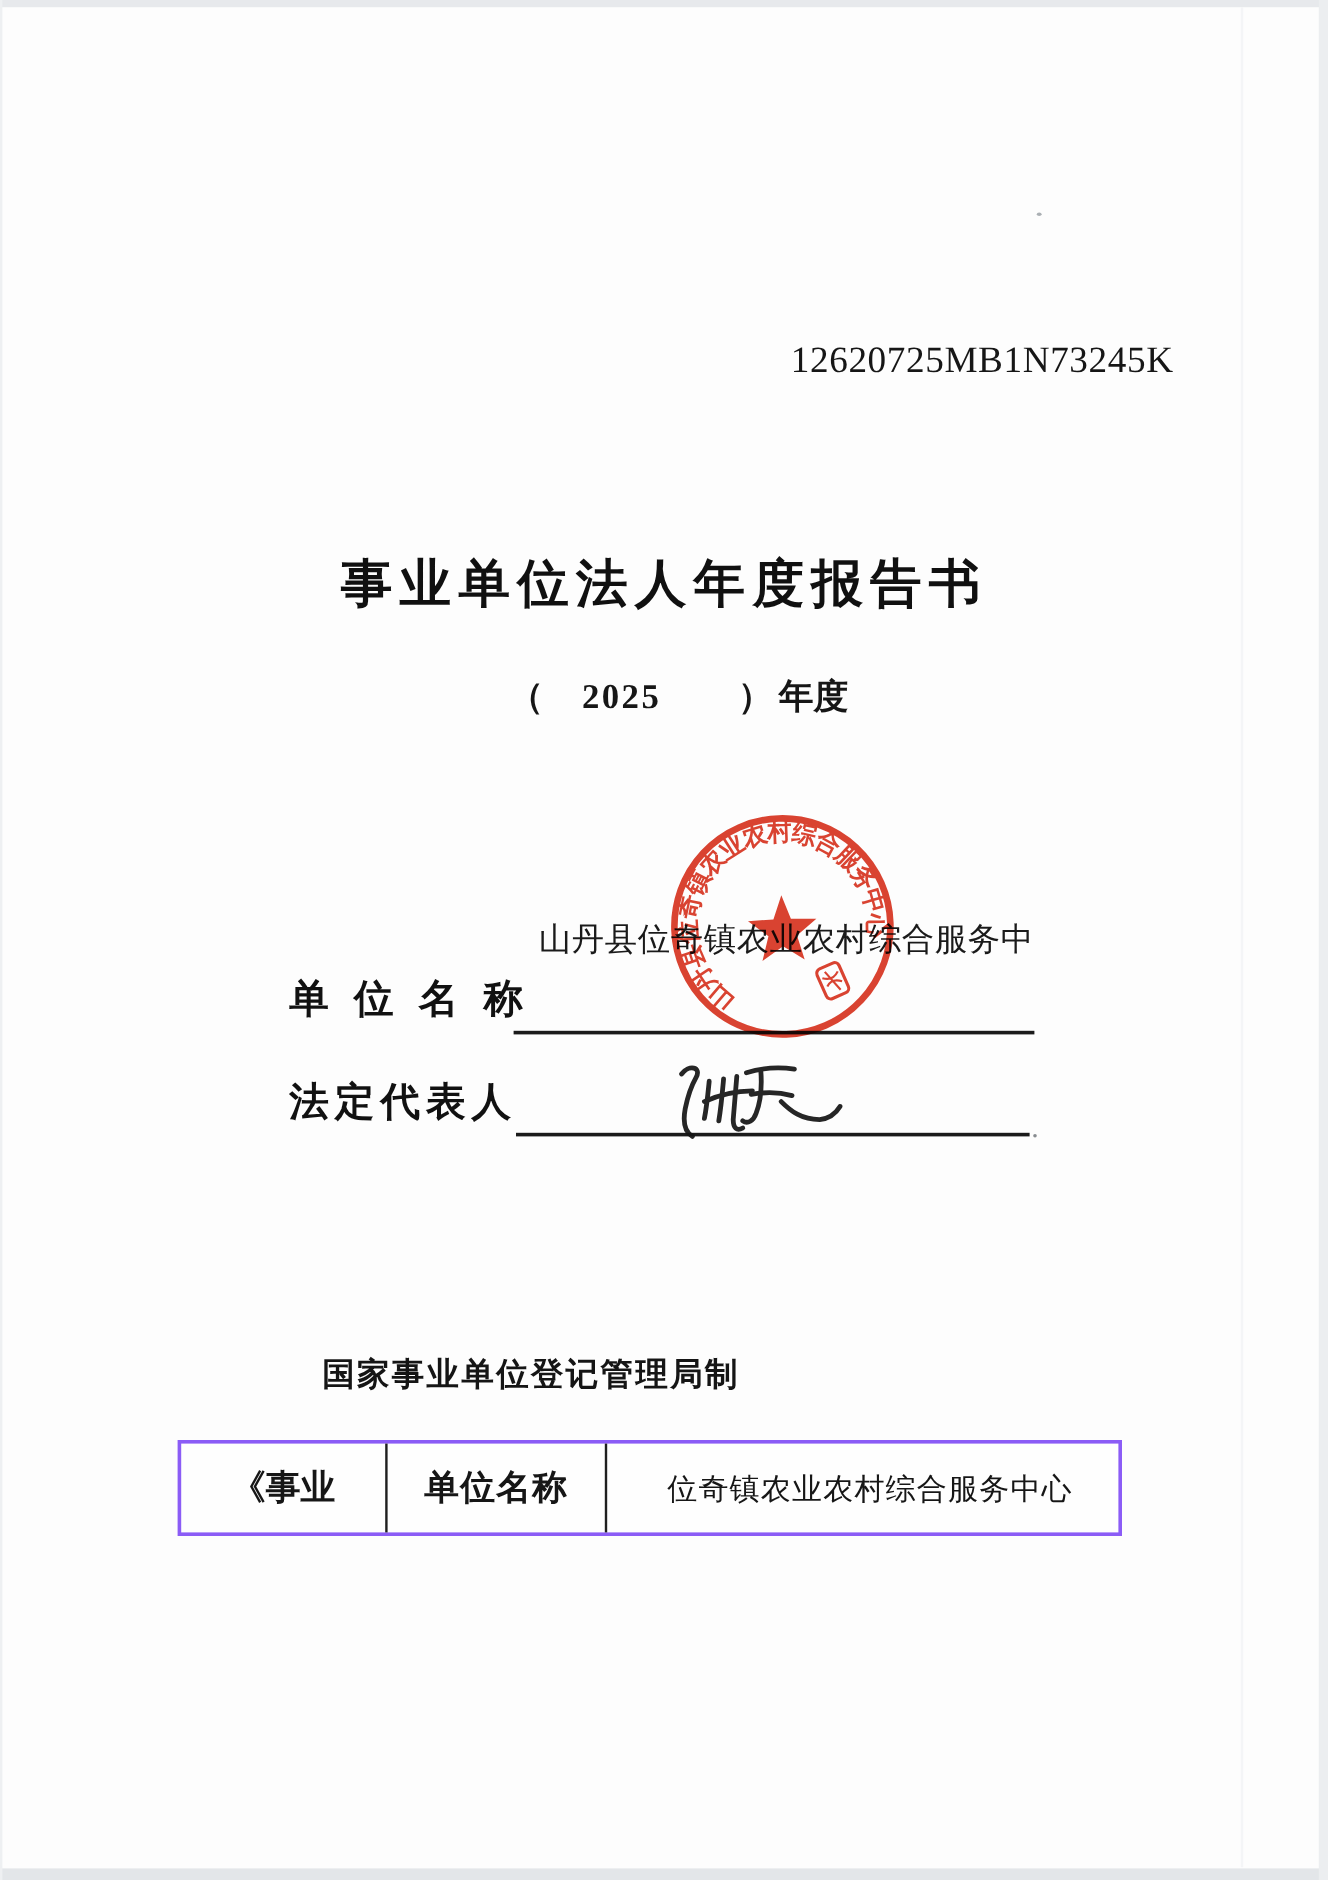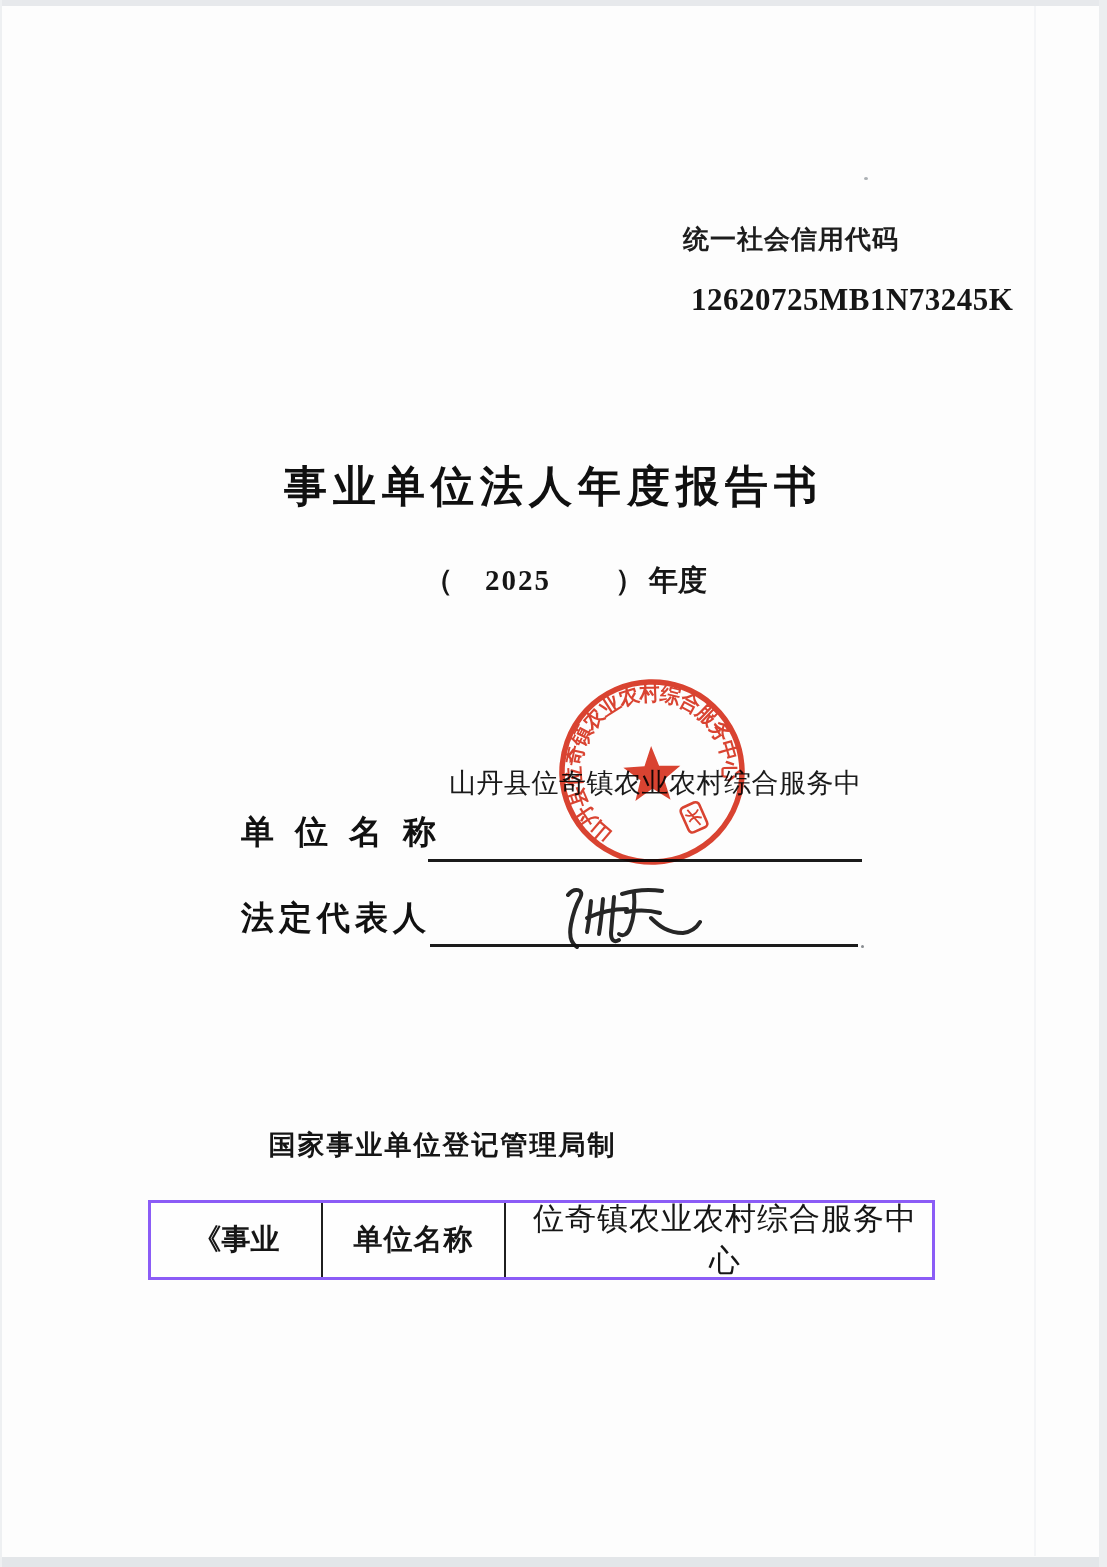--- a/index.html
+++ b/index.html
@@ -17,22 +17,22 @@
   .edge-left   { position:absolute; left:0; top:0; width:2px; height:1567px; background:#eef0f2; }
   .crease      { position:absolute; left:1034px; top:6px; width:2px; height:1550px; background:#f4f5f7; }
   .speck1 { position:absolute; left:864px; top:177px; width:4px; height:3px; background:#8f959b; border-radius:50%; opacity:.75; }
   .speck2 { position:absolute; left:861px; top:945px; width:3px; height:3px; background:#6a6f74; border-radius:50%; opacity:.8; }
 
   .credit-label {
     position:absolute; left:683px; top:222px; font-size:26px; font-weight:bold;
     color:#1d1d1d; letter-spacing:1px; font-family:"Liberation Serif", serif;
   }
   .credit-code {
-    position:absolute; left:659px; top:282px; font-size:31px; font-weight:bold;
-    color:#161616; letter-spacing:.5px; font-family:"Liberation Serif", serif;margin-left:32px;
+    position:absolute; left:659px; top:282px; font-size:31px; font-weight:normal;
+    color:#161616; letter-spacing:.5px; font-family:"Liberation Serif", serif;
   }
 
   .doc-title {
     position:absolute; left:0; top:458px; width:1107px; text-align:center;
     font-size:43px; font-weight:bold; color:#101010; letter-spacing:6px;
     font-family:"Liberation Sans", sans-serif;
   }
 
   .year-line {
     position:absolute; left:12px; top:561px; width:1107px; text-align:center;
@@ -78,36 +78,35 @@
   }
   .cert-table .cell {
     display:flex; align-items:center; justify-content:center;
     color:#161616; height:100%;
   }
   .cell-1 { width:172px; border-right:2px solid #1f1f1f;
             font-size:29px; font-weight:600; font-family:"Liberation Serif", serif; }
   .cell-2 { width:183px; border-right:2px solid #1f1f1f;
             font-size:29px; font-weight:bold; font-family:"Liberation Serif", serif; letter-spacing:1px; }
   .cell-3 { flex:1; justify-content:flex-start; padding-left:12px;
-            font-size:31px; font-weight:400; font-family:Liberation Sans, sans-serif; letter-spacing:1px; }
+            font-size:25px; font-weight:400; font-family:Liberation Sans, sans-serif; letter-spacing:1px; }
 </style>
 </head>
 <body>
 
 <div class="page">
 
   <div class="edge-top"></div>
   <div class="edge-bottom"></div>
   <div class="edge-right"></div>
   <div class="edge-left"></div>
   <div class="crease"></div>
   <div class="speck1"></div>
   <div class="speck2"></div>
 
-  <div class="credit-label">统一社会信用代码</div>
   <div class="credit-code">12620725MB1N73245K</div>
 
   <div class="doc-title">事业单位法人年度报告书</div>
 
   <div class="year-line">
     <span class="y-open">（</span><span class="y-value">2025</span><span class="y-close">）</span><span>年度</span>
   </div>
 
   <div class="unit-name-value">山丹县位奇镇农业农村综合服务中</div>
 

